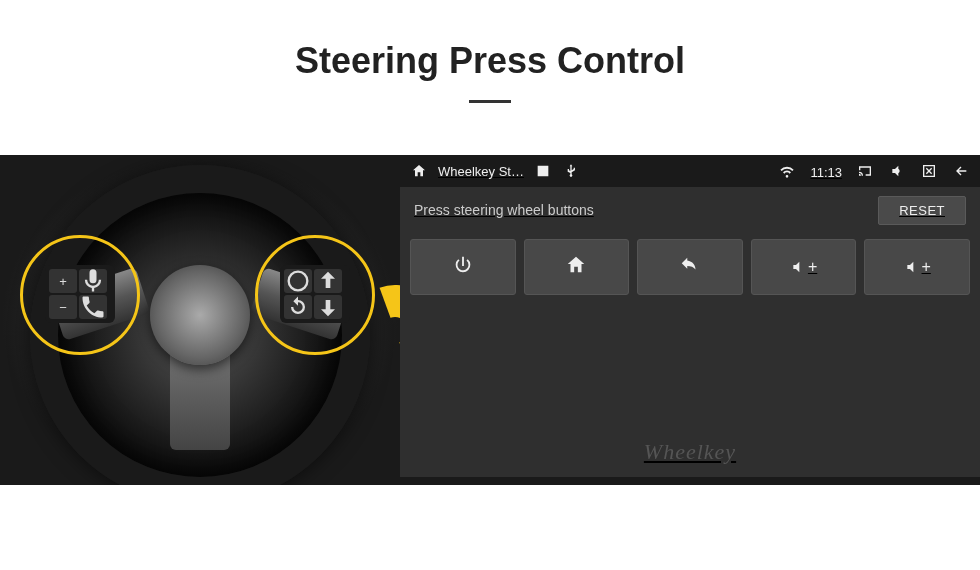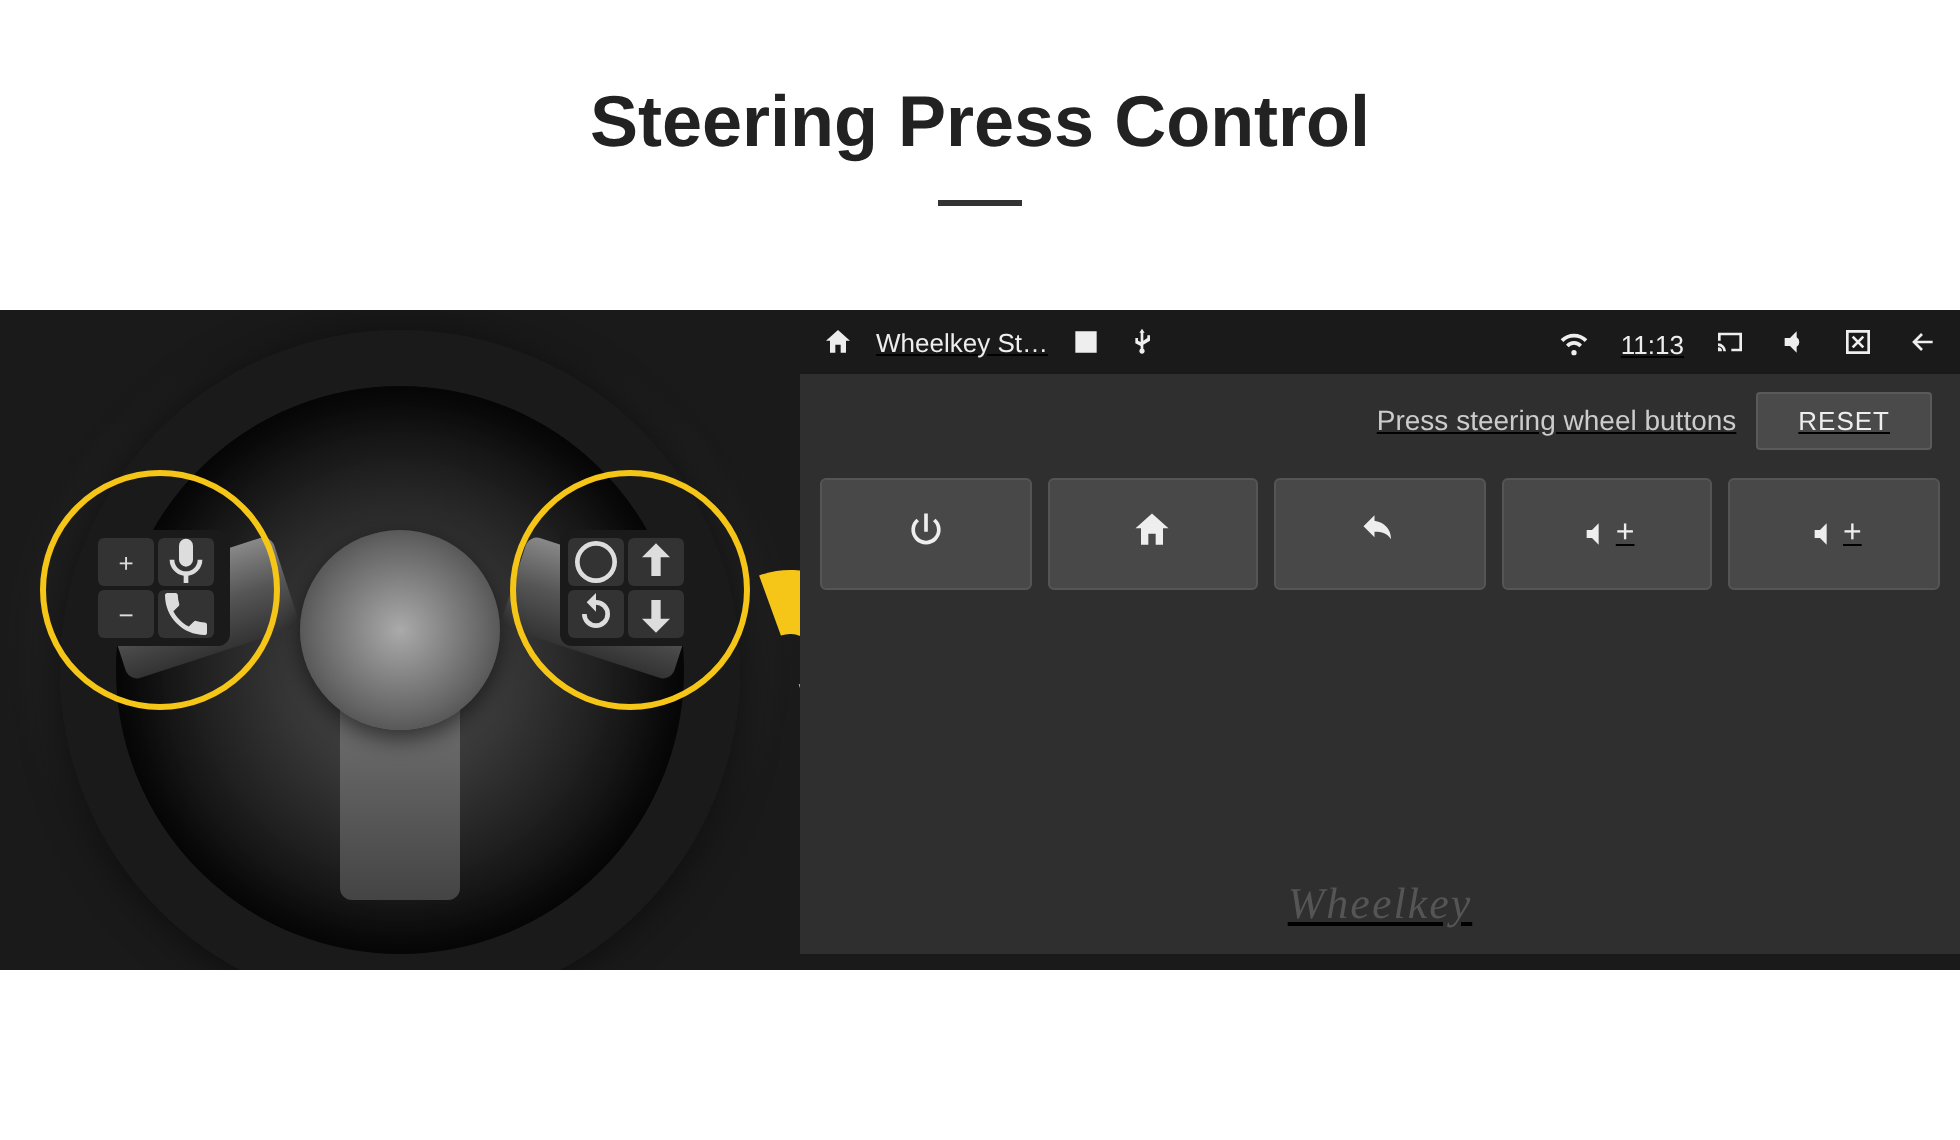--- a/index.html
+++ b/index.html
@@ -156,21 +156,21 @@
     .app-title { font-weight: 500; }
     .action-bar {
       height: 46px;
       display: flex;
       align-items: center;
       padding: 0 14px;
       gap: 10px;
     }
     .action-hint {
       flex: 1;
-      text-align: right;
+      text-align: left;
       color: #ccc;
       font-size: 14px;
     }
     .action-btn {
       background: #4a4a4a;
       border: 1px solid #5a5a5a;
       color: #eee;
       font-size: 13px;
       padding: 6px 20px;
       border-radius: 2px;

